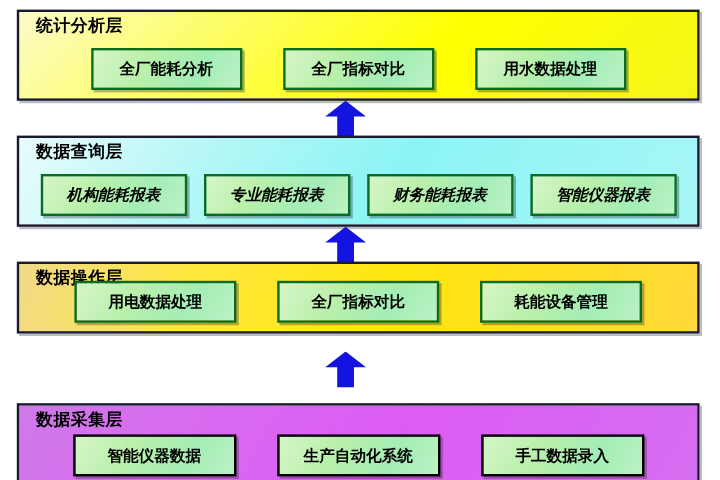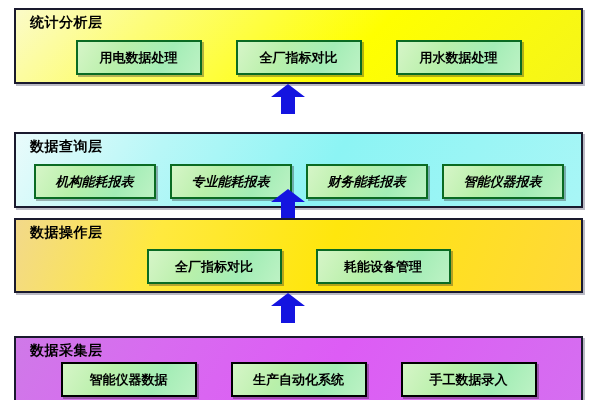--- a/index.html
+++ b/index.html
@@ -32,25 +32,24 @@
   .layer-1 {
     top: 8px;
     height: 76px;
     background: linear-gradient(135deg, #fbfbc8 0%, #fdfd7a 22%, #ffff00 60%, #f5f51a 100%);
     text-align: right;
   }
   .layer-2 {
     top: 113px;
     height: 76px;
     background: linear-gradient(120deg, #e9fbfb 0%, #b8f7f7 25%, #8cf4f4 55%, #a8f6f6 100%);
-    margin-top: 19px;
   }
   .layer-3 {
     top: 218px;
-    height: 75px;
+    height: 60px;
     background: linear-gradient(110deg, #f2d98a 0%, #ffe93f 25%, #ffe60d 55%, #ffd83a 100%);
     text-decoration: underline;
   }
   .layer-4 {
     top: 336px;
     height: 70px;
     background: linear-gradient(120deg, #cf79e8 0%, #d86bf0 25%, #dd5cf5 55%, #d56ef0 100%);
     text-decoration: underline;
   }
 
@@ -115,21 +114,21 @@
   .arrow-3 { top: 293px; height: 30px; }
 </style>
 </head>
 <body>
 
 <div id="diagram">
 
   <div class="layer layer-1">
     <div class="layer-title">统计分析层</div>
     <div class="node-row row-1">
-      <div class="node node-green-border">用电数据处理</div>
+      <div class="node node-green-border">全厂能耗分析</div>
       <div class="node node-green-border">全厂指标对比</div>
       <div class="node node-green-border">用水数据处理</div>
     </div>
   </div>
 
   <div class="arrow arrow-1">
     <svg width="36" height="30" viewBox="0 0 36 30" xmlns="http://www.w3.org/2000/svg">
       <polygon points="18,0 35,13 25,13 25,30 11,30 11,13 1,13" fill="#1414e0"></polygon>
     </svg>
   </div>
@@ -146,20 +145,21 @@
 
   <div class="arrow arrow-2">
     <svg width="36" height="30" viewBox="0 0 36 30" xmlns="http://www.w3.org/2000/svg">
       <polygon points="18,0 35,13 25,13 25,30 11,30 11,13 1,13" fill="#1414e0"></polygon>
     </svg>
   </div>
 
   <div class="layer layer-3">
     <div class="layer-title">数据操作层</div>
     <div class="node-row row-3">
+      <div class="node node-green-border">用电数据处理</div>
       <div class="node node-green-border">全厂指标对比</div>
       <div class="node node-green-border">耗能设备管理</div>
     </div>
   </div>
 
   <div class="arrow arrow-3">
     <svg width="36" height="30" viewBox="0 0 36 30" xmlns="http://www.w3.org/2000/svg">
       <polygon points="18,0 35,13 25,13 25,30 11,30 11,13 1,13" fill="#1414e0"></polygon>
     </svg>
   </div>

